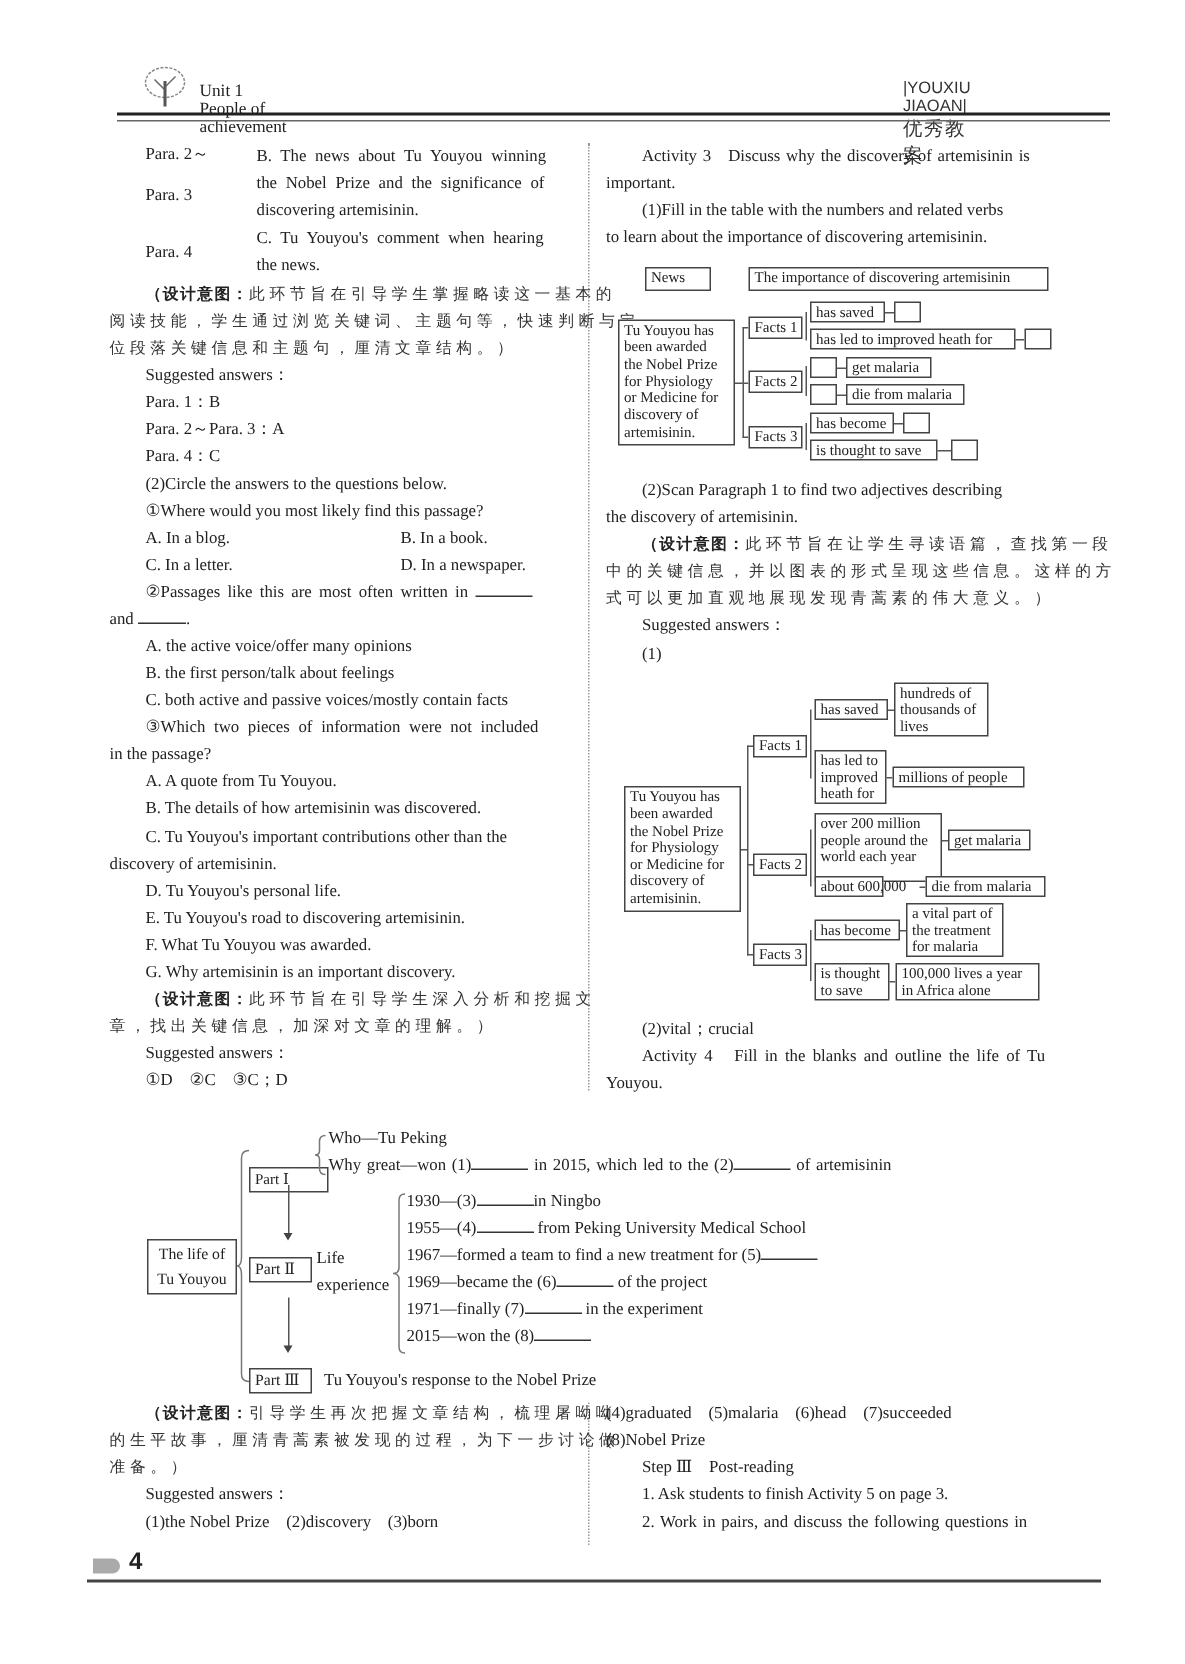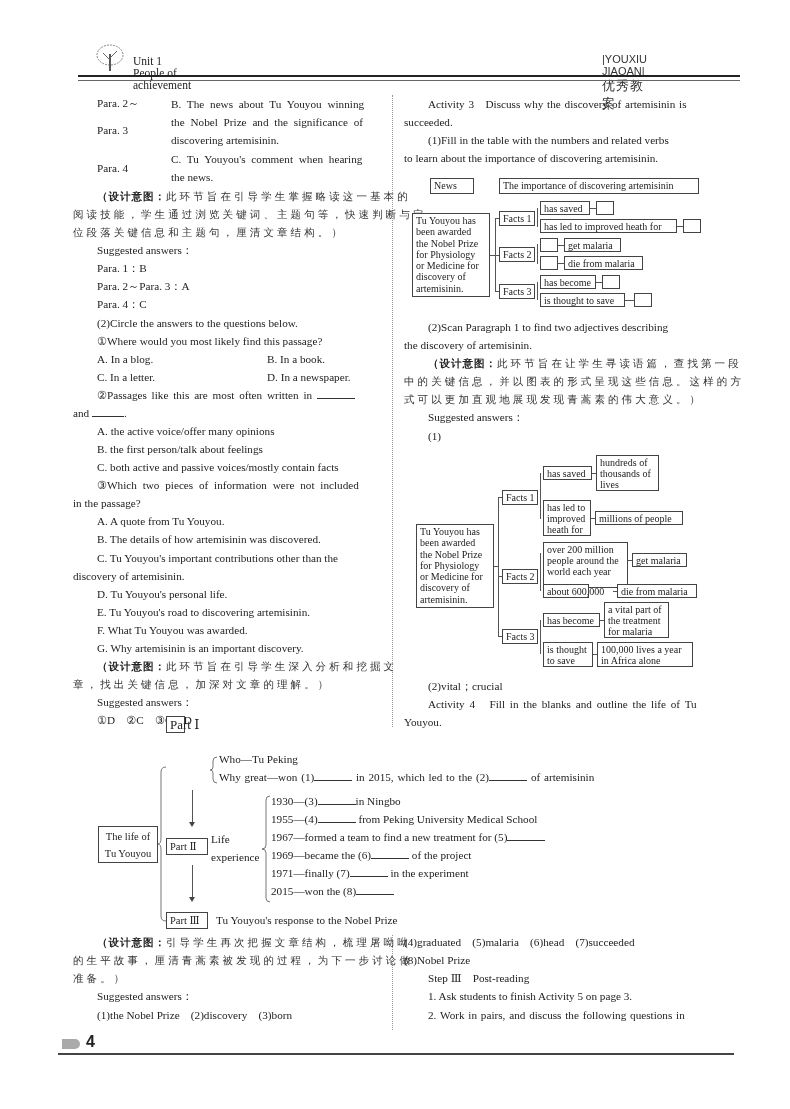--- a/index.html
+++ b/index.html
@@ -87,21 +87,21 @@
   <div class="abs cn" style="left:97px;top:657px"><b>（设计意图：</b><span>此环节旨在引导学生深入分析和挖掘文</span></div>
   <div class="abs cn" style="left:73px;top:675px">章，找出关键信息，加深对文章的理解。）</div>
   <div class="abs t" style="left:97px;top:693px">Suggested answers：</div>
   <div class="abs t" style="left:97px;top:711px">①D　②C　③C；D</div>
 </div>
 
 <div>
   <div class="abs t b" style="left:428px;top:95px;word-spacing:1px">
     <span>Activity 3</span>&nbsp;&nbsp;&nbsp;<span>Discuss why the discovery of artemisinin is</span>
   </div>
-  <div class="abs t b" style="left:404px;top:113px">succeeded.</div>
+  <div class="abs t b" style="left:404px;top:113px">important.</div>
   <div class="abs t" style="left:428px;top:131px">(1)Fill in the table with the numbers and related verbs</div>
   <div class="abs t" style="left:404px;top:149px">to learn about the importance of discovering artemisinin.</div>
 
   <div>
     <div class="box" style="left:430px;top:178px;width:44px;height:16px">News</div>
     <div class="box" style="left:499px;top:178px;width:200px;height:16px">The importance of discovering artemisinin</div>
     <div class="box" style="left:412px;top:213px;width:78px;height:84px;white-space:normal;line-height:11.3px">
       <div>Tu Youyou has</div>
         <div>been awarded</div>
         <div>the Nobel Prize</div>
@@ -228,21 +228,21 @@
 
 <div>
   <div class="box b" style="left:98px;top:826px;width:60px;height:37px;font-size:10.5px;line-height:17px;text-align:center;padding:1px 2px">
     <div>The life of</div>
       <div>Tu Youyou</div>
   </div>
 
   <svg class="abs" style="left:158px;top:766px" width="10" height="156">
     <path d="M8 1 Q3 1 3 6 L3 72 Q3 78 0 78 Q3 78 3 84 L3 150 Q3 155 8 155" fill="none" stroke="#777" stroke-width="1"></path>
   </svg>
-  <div class="box b" style="left:166px;top:716px;width:19px;height:17px;font-size:13px;line-height:13px">Part Ⅰ</div>
+  <div class="box b" style="left:166px;top:778px;width:53px;height:17px;font-size:10px;line-height:13px">Part Ⅰ</div>
   <div class="box b" style="left:166px;top:838px;width:42px;height:17px;font-size:10.5px;line-height:13px">Part Ⅱ</div>
   <div class="box b" style="left:166px;top:912px;width:42px;height:17px;font-size:10.5px;line-height:13px">Part Ⅲ</div>
 
   <div class="line" style="left:192px;top:790px;width:1px;height:34px"></div>
   <div class="abs" style="left:189px;top:822px;width:0;height:0;border-left:3px solid transparent;border-right:3px solid transparent;border-top:5px solid #444"></div>
   <div class="line" style="left:192px;top:865px;width:1px;height:34px"></div>
   <div class="abs" style="left:189px;top:897px;width:0;height:0;border-left:3px solid transparent;border-right:3px solid transparent;border-top:5px solid #444"></div>
 
   <svg class="abs" style="left:210px;top:756px" width="8" height="28">
     <path d="M7 1 Q3 1 3 5 L3 11 Q3 14 0 14 Q3 14 3 17 L3 23 Q3 27 7 27" fill="none" stroke="#777" stroke-width="1"></path>

